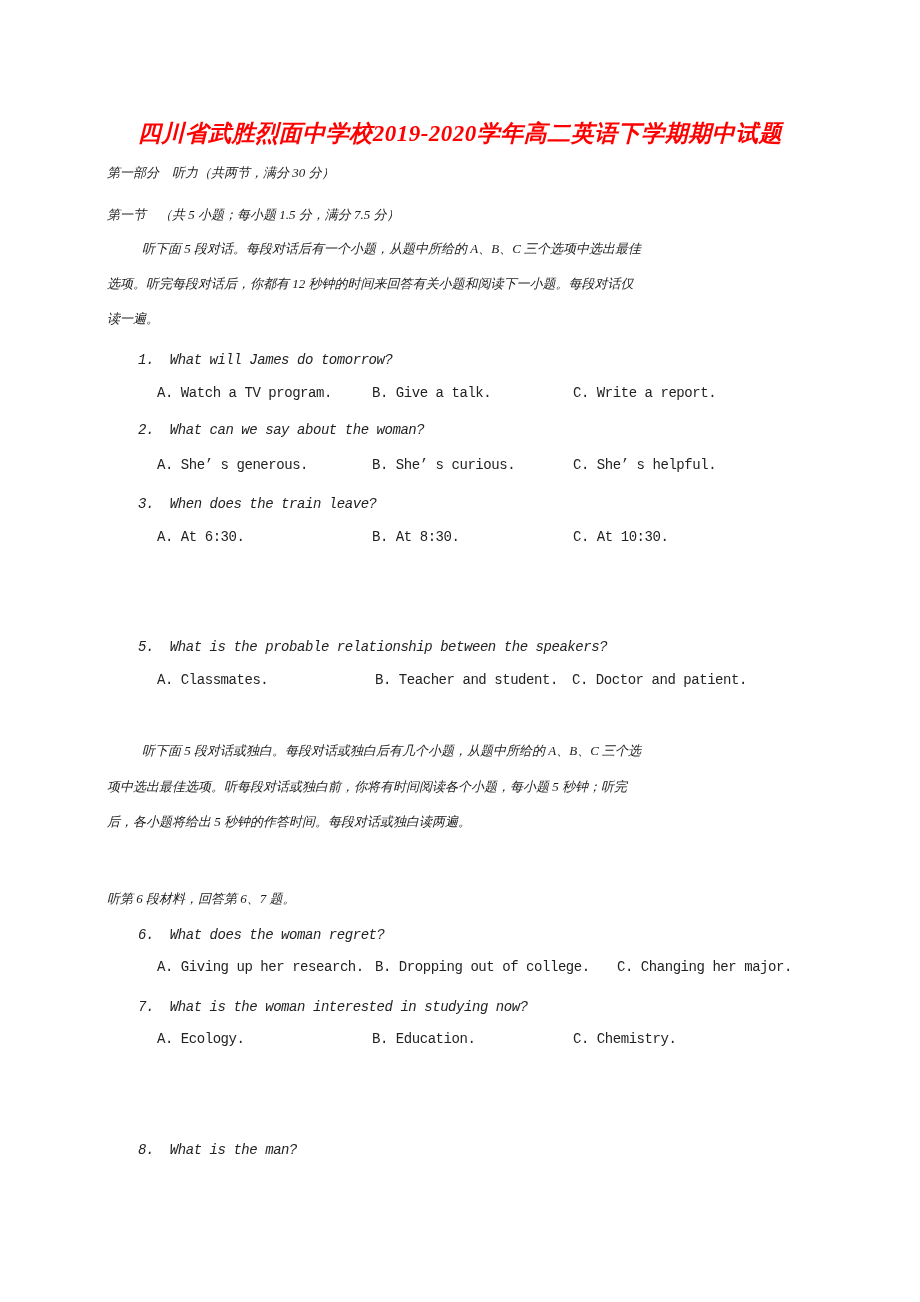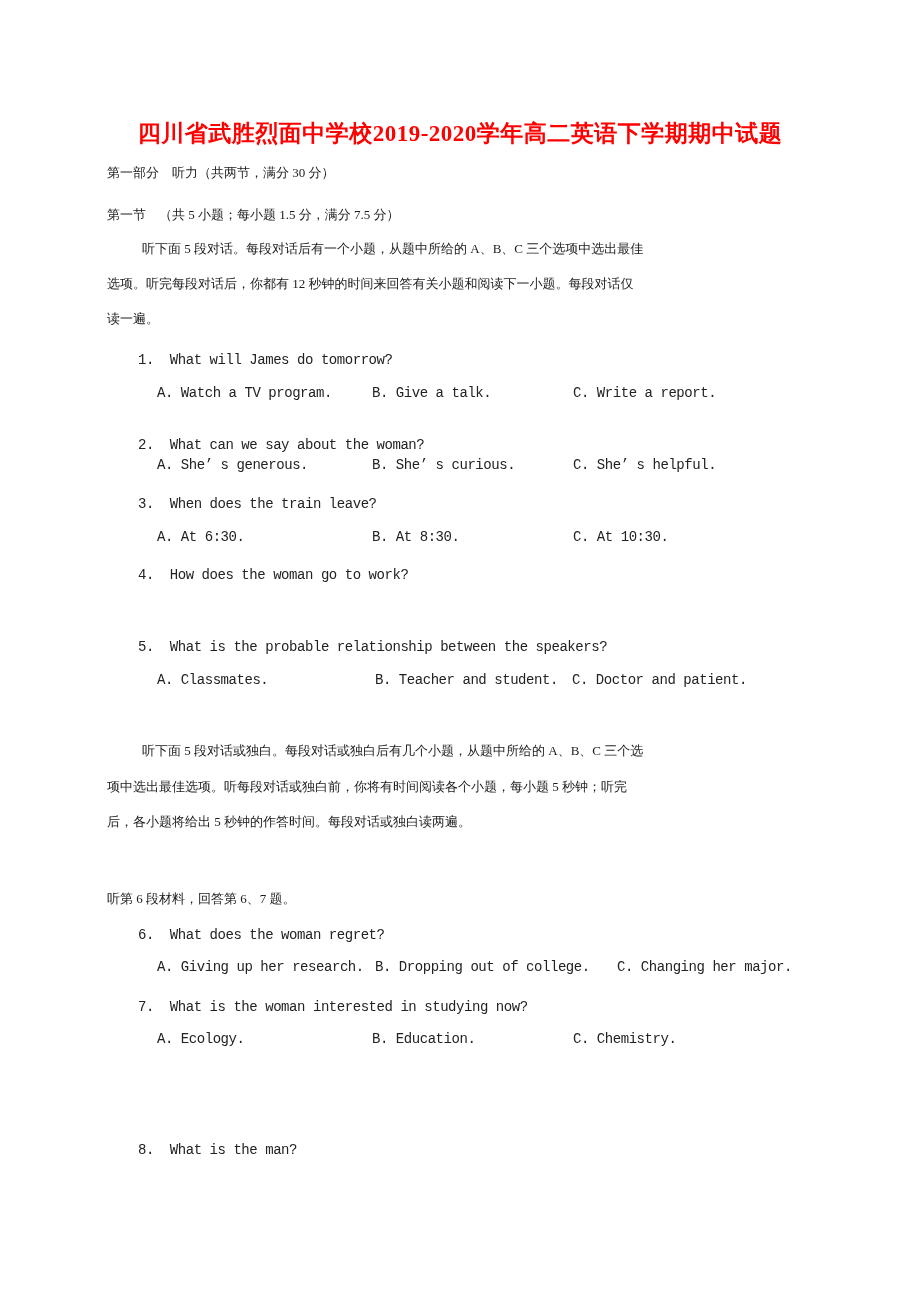--- a/index.html
+++ b/index.html
@@ -4,21 +4,21 @@
 <style>
   html,body{margin:0;padding:0;background:#e8e8e8;}
   .page{
     position:relative;
     width:920px;height:1302px;
     background:#ffffff;
     overflow:hidden;
     font-family:"Liberation Serif","DejaVu Serif",serif;
     color:#1c1c1c;
   }
-  .line{position:absolute;left:107px;white-space:pre;line-height:22px;}
+  .line{position:absolute;left:107px;white-space:pre;line-height:22px;font-style:italic;}
   .cn{font-family:"Liberation Serif","DejaVu Serif",serif;font-size:13px;}
   .en{font-family:"Liberation Mono","DejaVu Sans Mono",monospace;font-size:14px;letter-spacing:-0.45px;color:#222;}
   .doc-title{
     left:0;width:920px;text-align:center;
     font-size:23px;font-weight:bold;color:#ff0000;
     letter-spacing:0.5px;line-height:28px;
   }
   .qline{left:138px;}
   .optrow{position:absolute;left:0;top:0;width:920px;height:22px;padding-left:21px;}
   .opt{position:absolute;white-space:pre;top:0;}
@@ -45,35 +45,34 @@
   <div class="line cn" style="top:273px">选项。听完每段对话后，你都有 12 秒钟的时间来回答有关小题和阅读下一小题。每段对话仅</div>
   <div class="line cn" style="top:308px">读一遍。</div>
 
   <div class="line en qline" style="top:349px">1.  What will James do tomorrow?</div>
   <div class="optrow" style="top:385px">
     <span class="opt en oA">A. Watch a TV program.</span>
     <span class="opt en oB">B. Give a talk.</span>
     <span class="opt en oC">C. Write a report.</span>
   </div>
 
-  <div class="line en qline" style="top:434px">2.  What can we say about the woman?</div>
+  <div class="line en qline" style="top:419px">2.  What can we say about the woman?</div>
   <div class="optrow" style="top:457px">
     <span class="opt en oA">A. She’ s generous.</span>
     <span class="opt en oB">B. She’ s curious.</span>
     <span class="opt en oC">C. She’ s helpful.</span>
   </div>
 
   <div class="line en qline" style="top:493px">3.  When does the train leave?</div>
   <div class="optrow" style="top:529px">
     <span class="opt en oA">A. At 6:30.</span>
     <span class="opt en oB">B. At 8:30.</span>
     <span class="opt en oC">C. At 10:30.</span>
   </div>
 
-  <div class="line en qline" style="top:564px">4.  How does the woman go to work?</div>
 
   <div class="line en qline" style="top:636px">5.  What is the probable relationship between the speakers?</div>
   <div class="optrow q5" style="top:672px">
     <span class="opt en oA">A. Classmates.</span>
     <span class="opt en oB">B. Teacher and student.</span>
     <span class="opt en oC">C. Doctor and patient.</span>
   </div>
 
 
   <div class="line cn" style="top:740px;left:142px">听下面 5 段对话或独白。每段对话或独白后有几个小题，从题中所给的 A、B、C 三个选</div>

